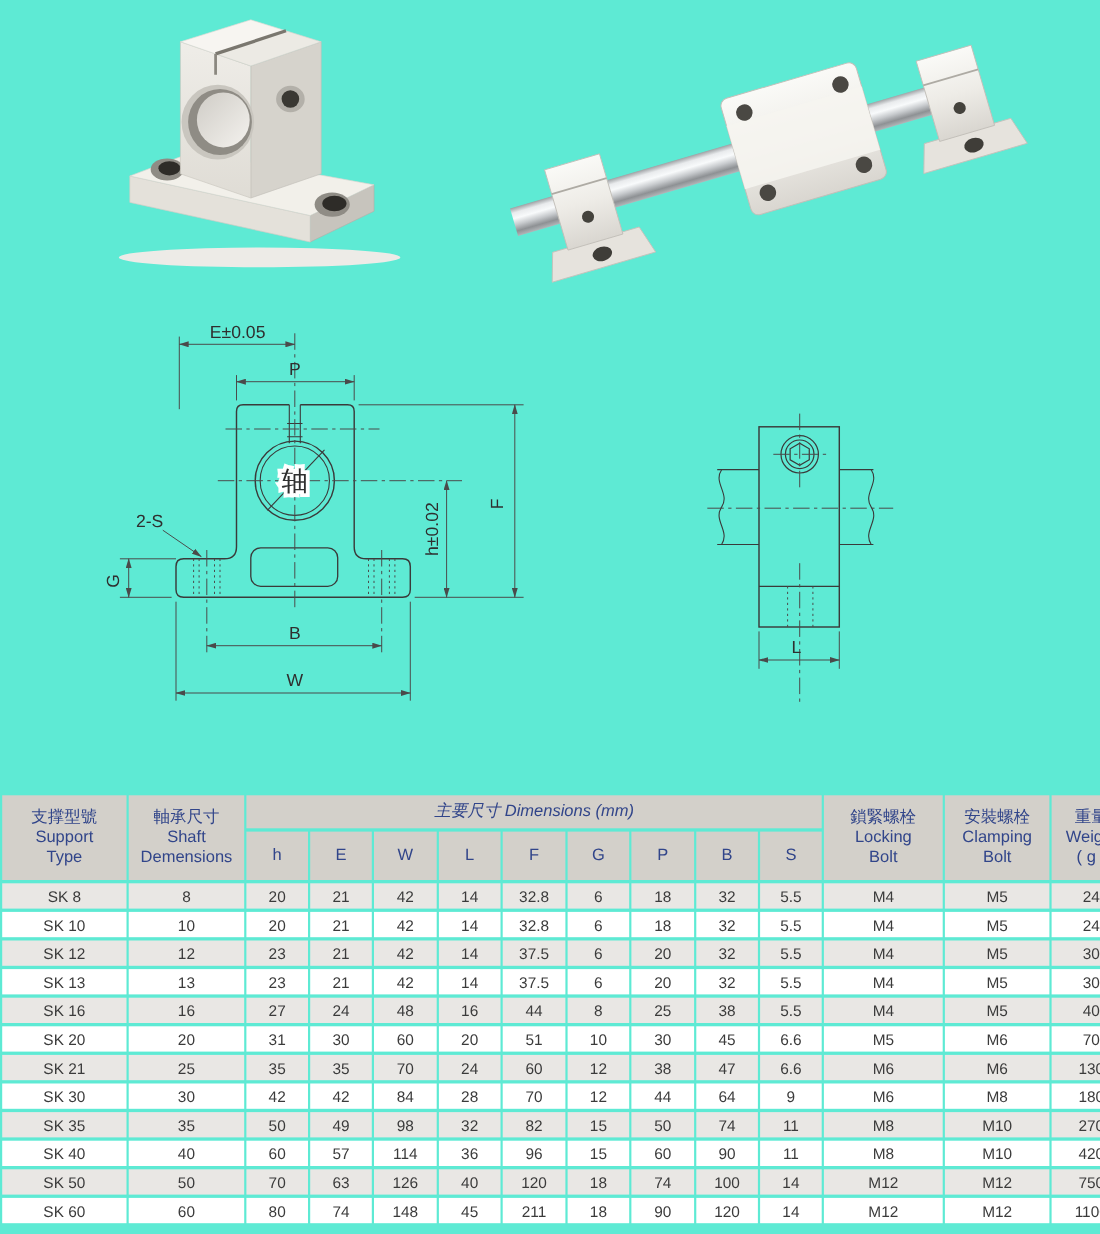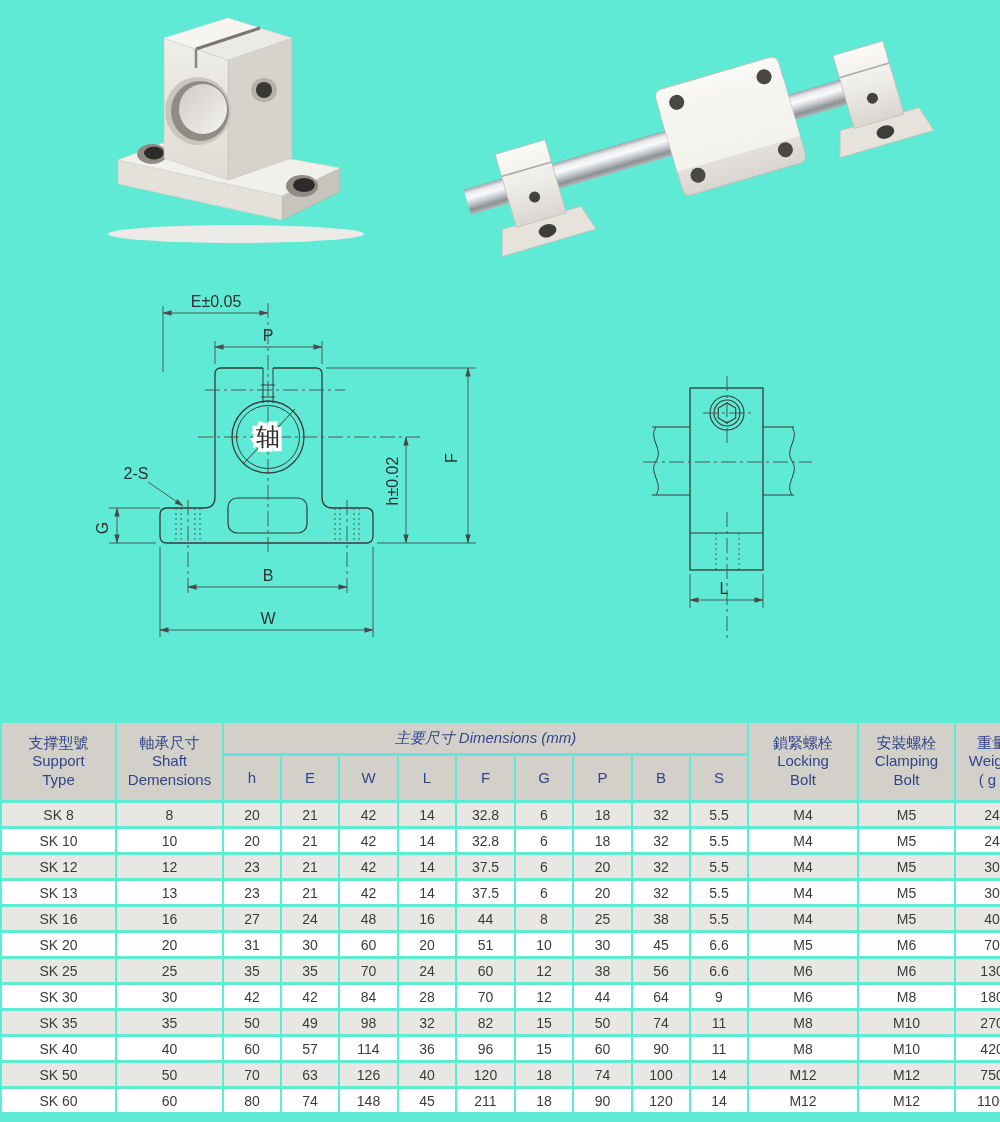--- a/index.html
+++ b/index.html
@@ -358,30 +358,30 @@
           <td>51</td>
           <td>10</td>
           <td>30</td>
           <td>45</td>
           <td>6.6</td>
           <td>M5</td>
           <td>M6</td>
           <td>70</td>
         </tr>
         <tr class="row-gray">
-          <td>SK 25</td>
+          <td>SK 21</td>
           <td>25</td>
           <td>35</td>
           <td>35</td>
           <td>70</td>
           <td>24</td>
           <td>60</td>
           <td>12</td>
           <td>38</td>
-          <td>56</td>
+          <td>47</td>
           <td>6.6</td>
           <td>M6</td>
           <td>M6</td>
           <td>130</td>
         </tr>
         <tr class="row-white">
           <td>SK 30</td>
           <td>30</td>
           <td>42</td>
           <td>42</td>

